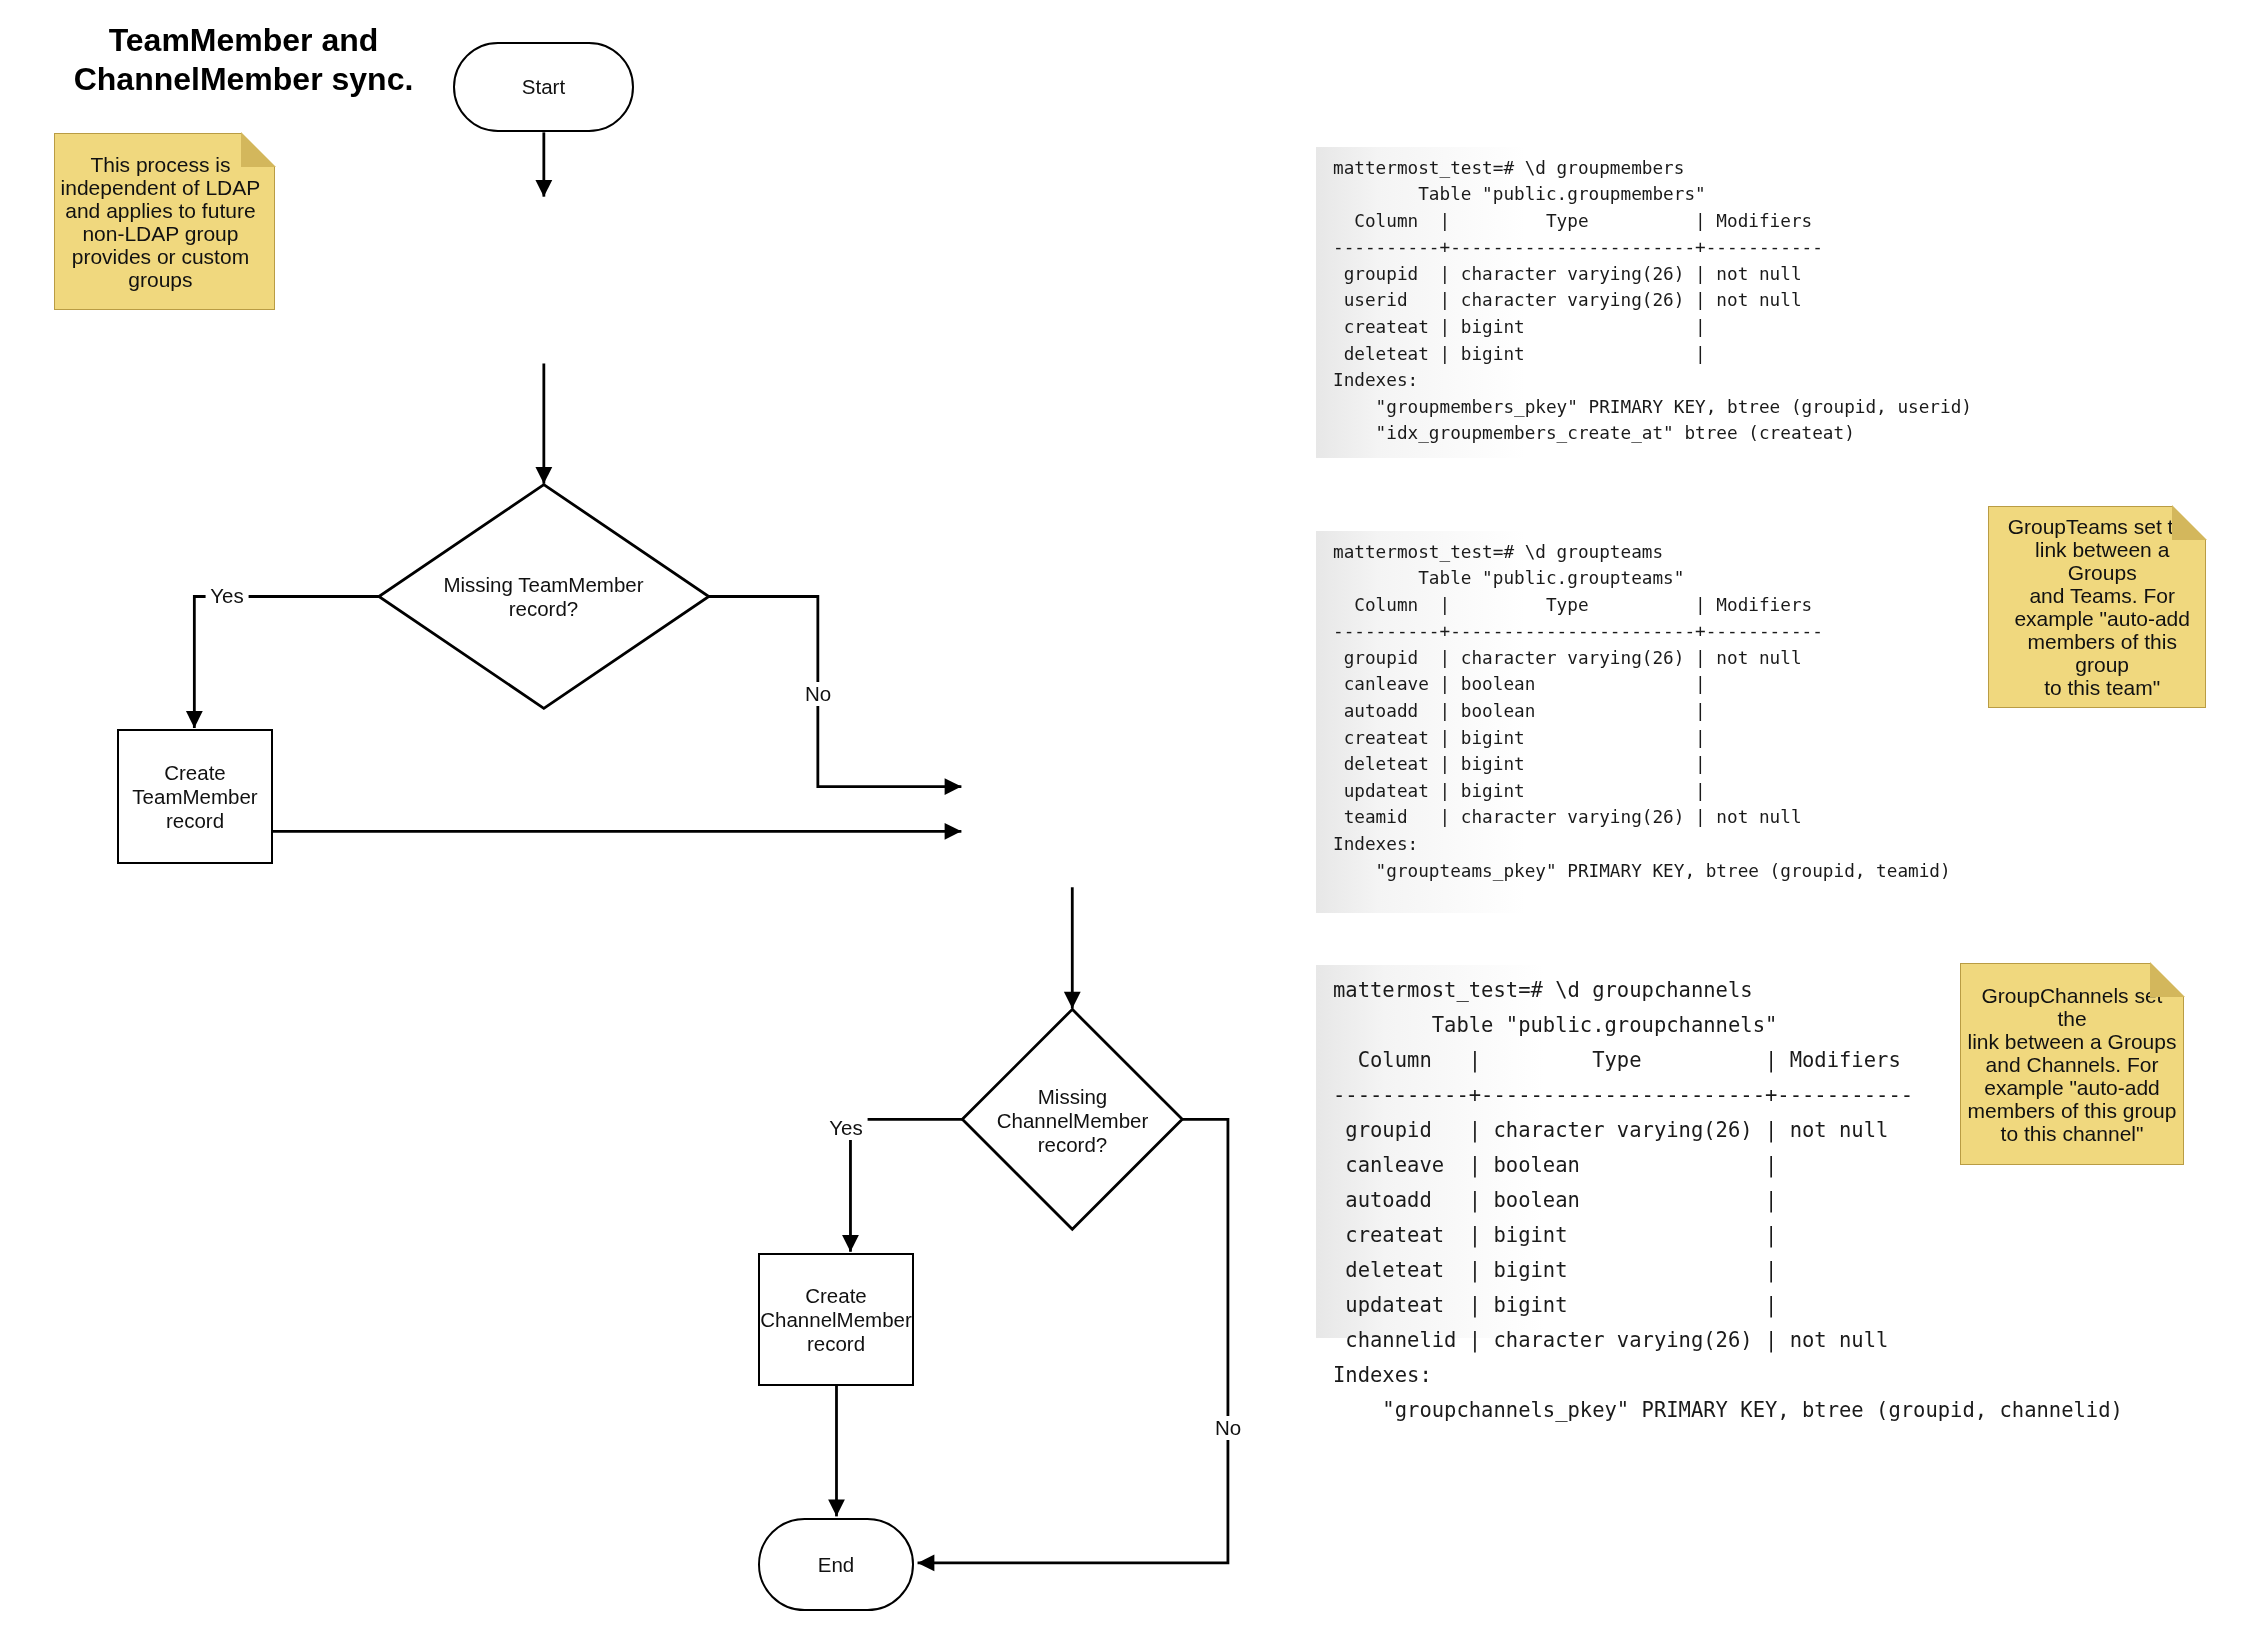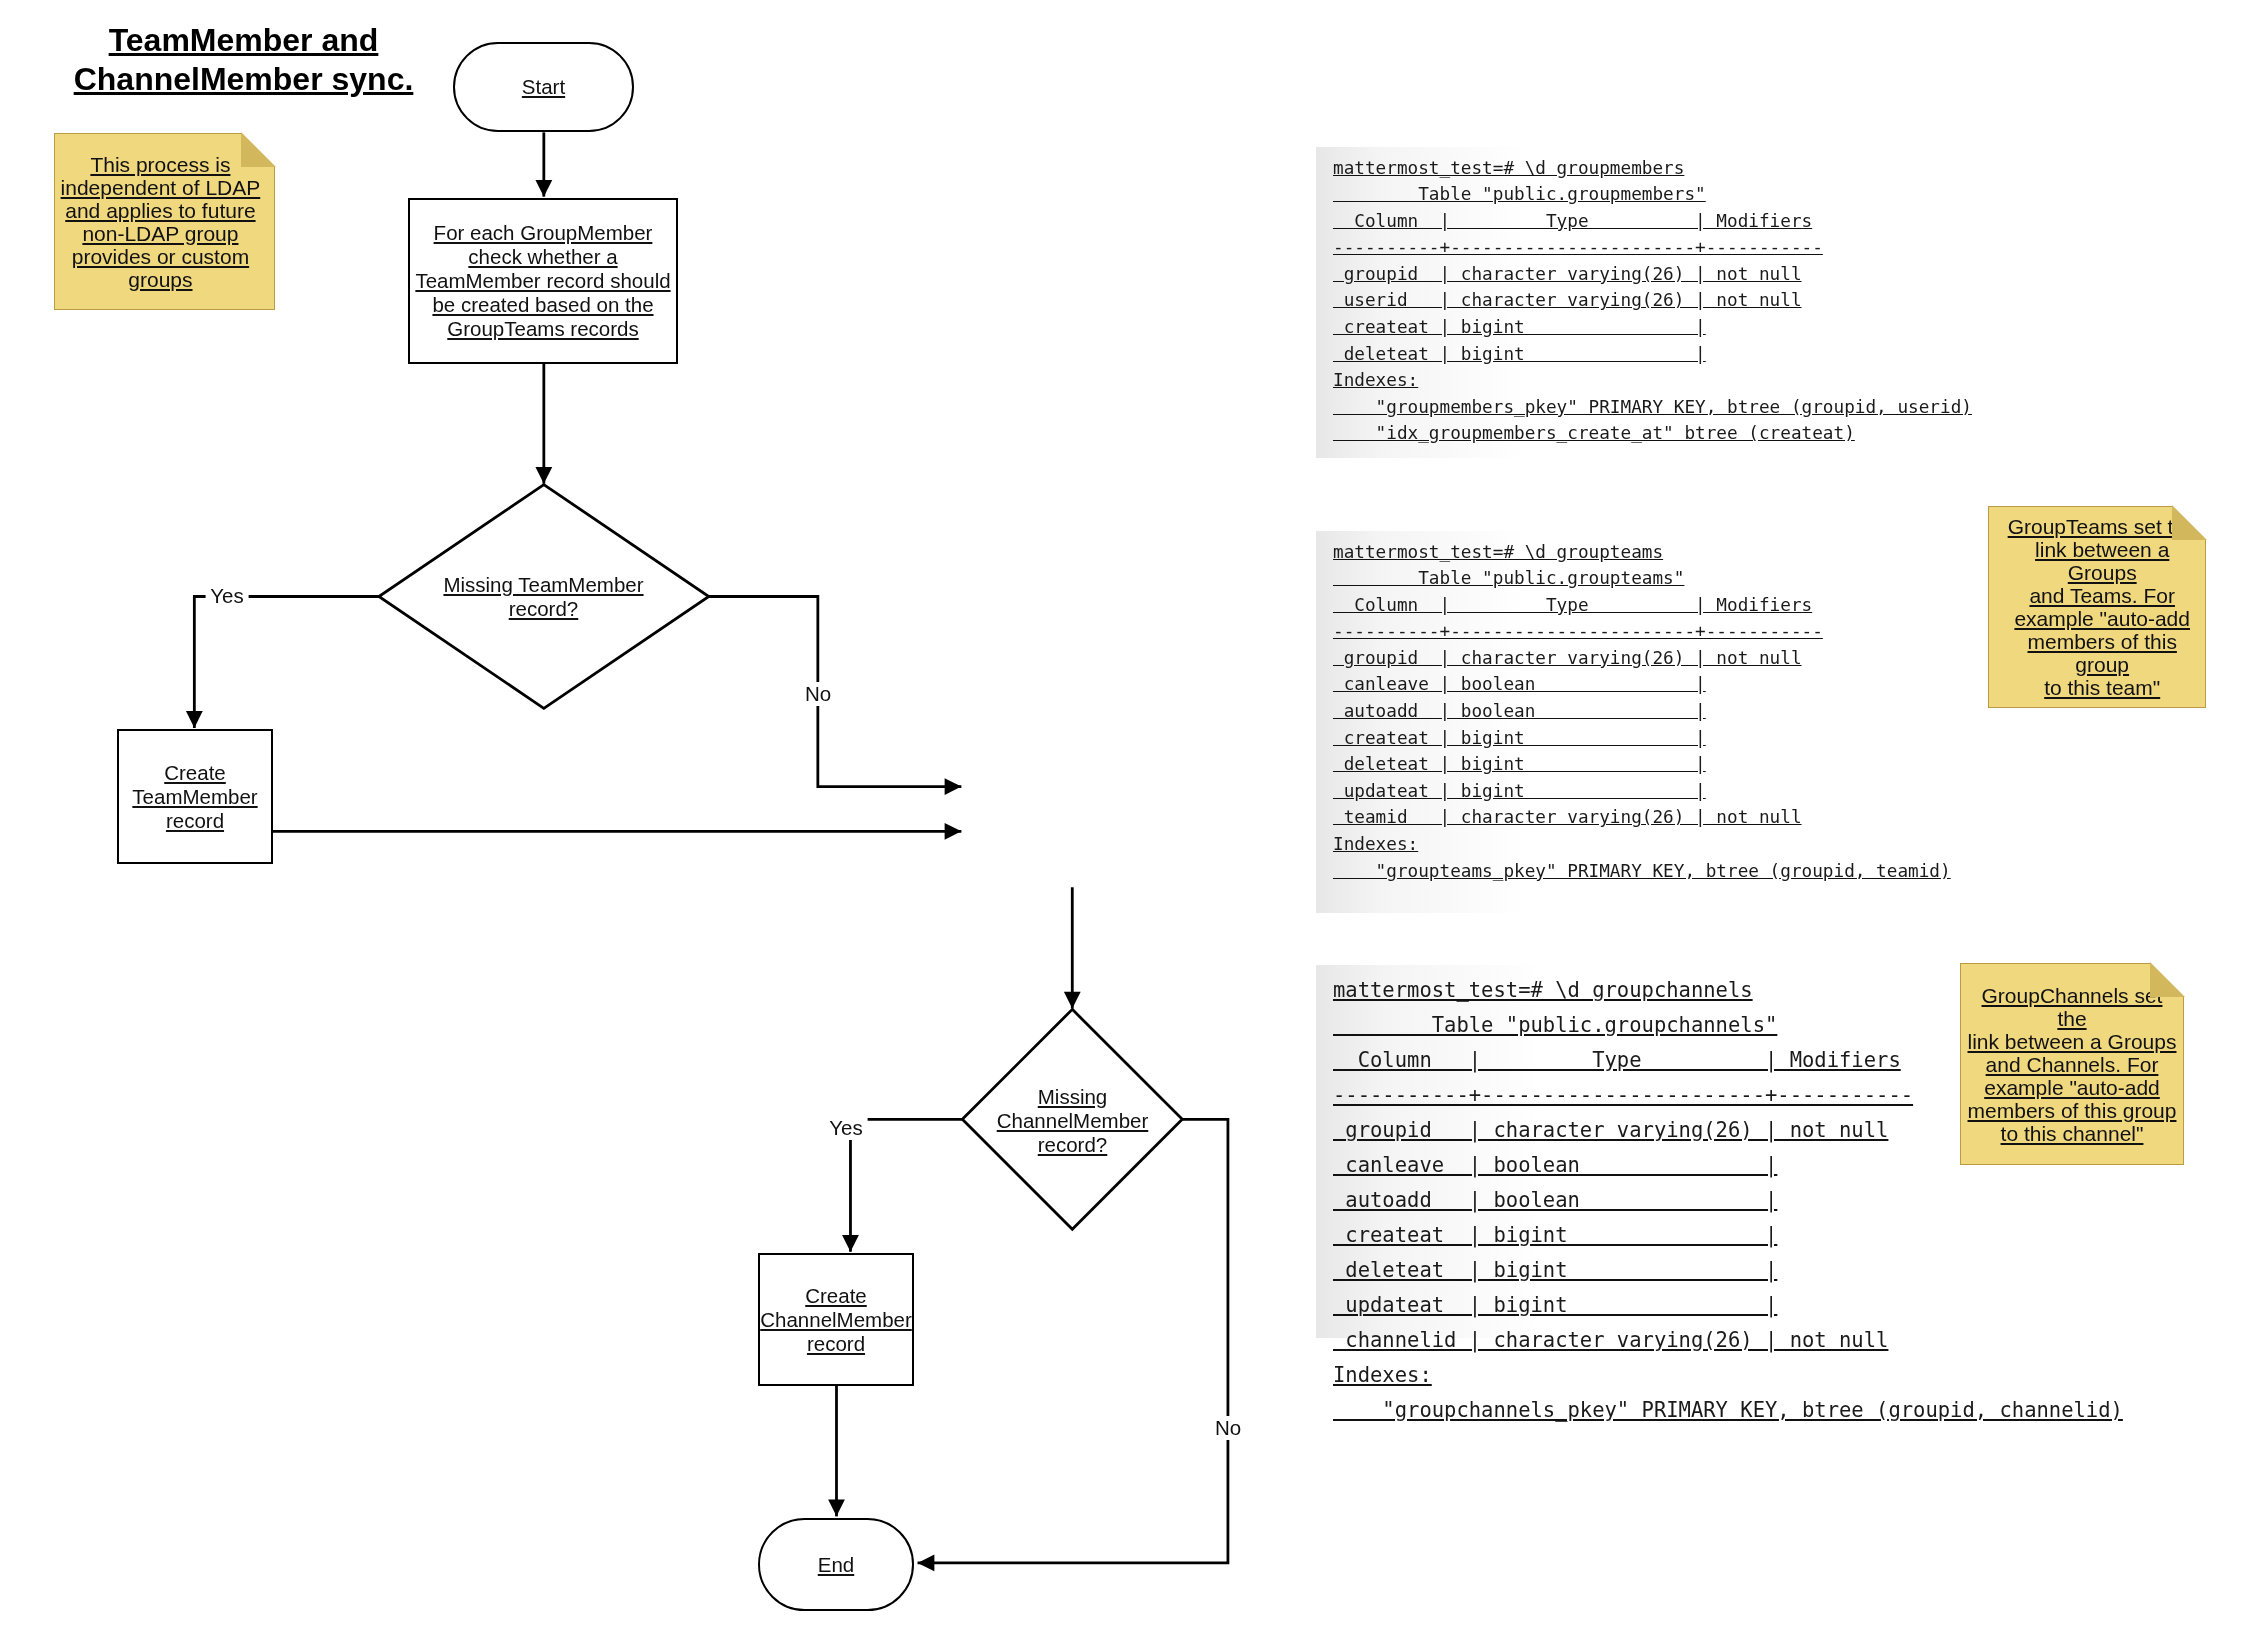--- a/index.html
+++ b/index.html
@@ -5,21 +5,21 @@
   html,body{margin:0;padding:0;background:#ffffff;}
   .canvas{
     position:relative;
     width:2262px;height:1631px;
     background:#ffffff;
     font-family:"Liberation Sans", sans-serif;
     color:#111;
     overflow:hidden;
   }
   .layer{position:absolute;left:0;top:0;}
-  .abs{position:absolute;box-sizing:border-box;text-decoration:underline;}
+  .abs{position:absolute;box-sizing:border-box;}
 
   .title{
     left:57px;top:20.5px;width:373px;
     font-size:32px;font-weight:bold;line-height:39px;
     text-align:center;color:#000;
   }
 
   .node{
     border:2.8px solid #000;background:#fff;
     display:flex;align-items:center;justify-content:center;
@@ -118,25 +118,20 @@
     <span>GroupChannels set the
 link between a Groups
 and Channels. For
 example "auto-add
 members of this group
 to this channel"</span>
   </div>
 
   <div class="abs node pill" style="left:453px;top:42px;width:181px;height:90px;">Start</div>
 
-  <div class="abs node" style="left:408px;top:198px;width:270px;height:166px;">For each GroupMember
-check whether a
-TeamMember record should
-be created based on the
-GroupTeams records</div>
 
   <div class="abs diamond-label" style="left:413px;top:556px;width:261px;height:82px;">Missing TeamMember
 record?</div>
 
   <div class="abs node" style="left:117px;top:729px;width:156px;height:135px;">Create
 TeamMember
 record</div>
 
 
   <div class="abs diamond-label" style="left:970px;top:1083px;width:205px;height:75px;">Missing

